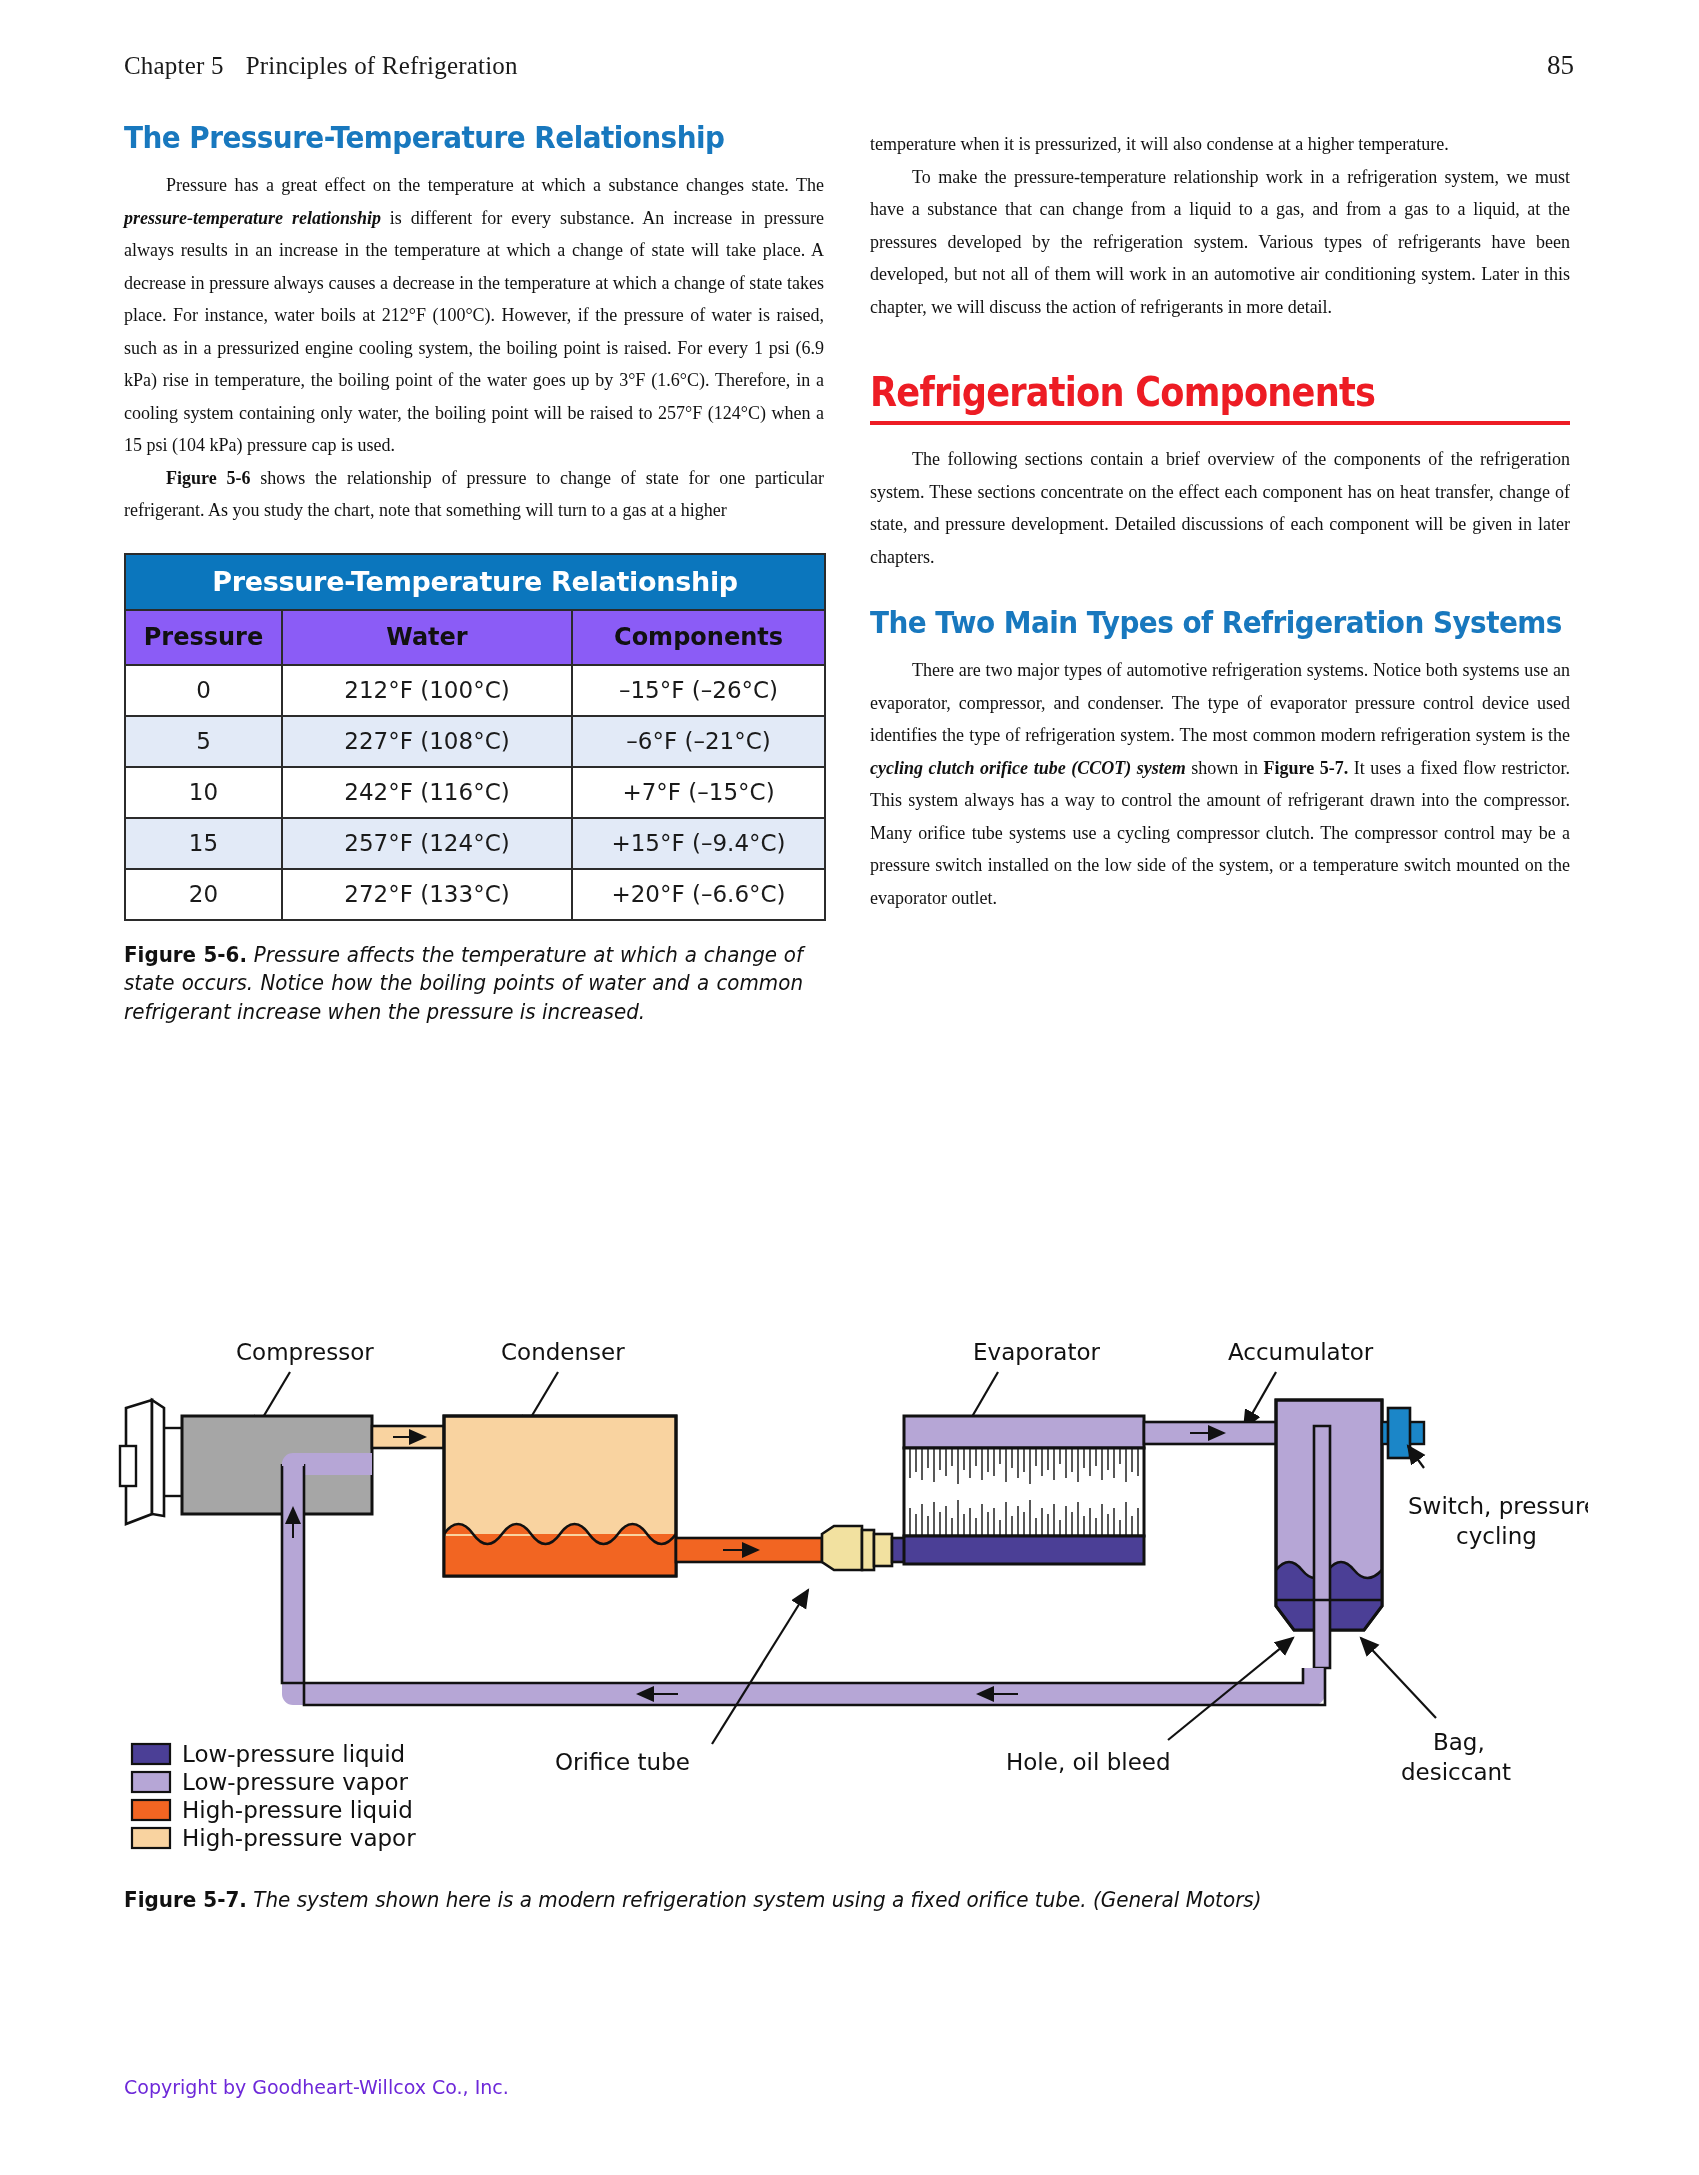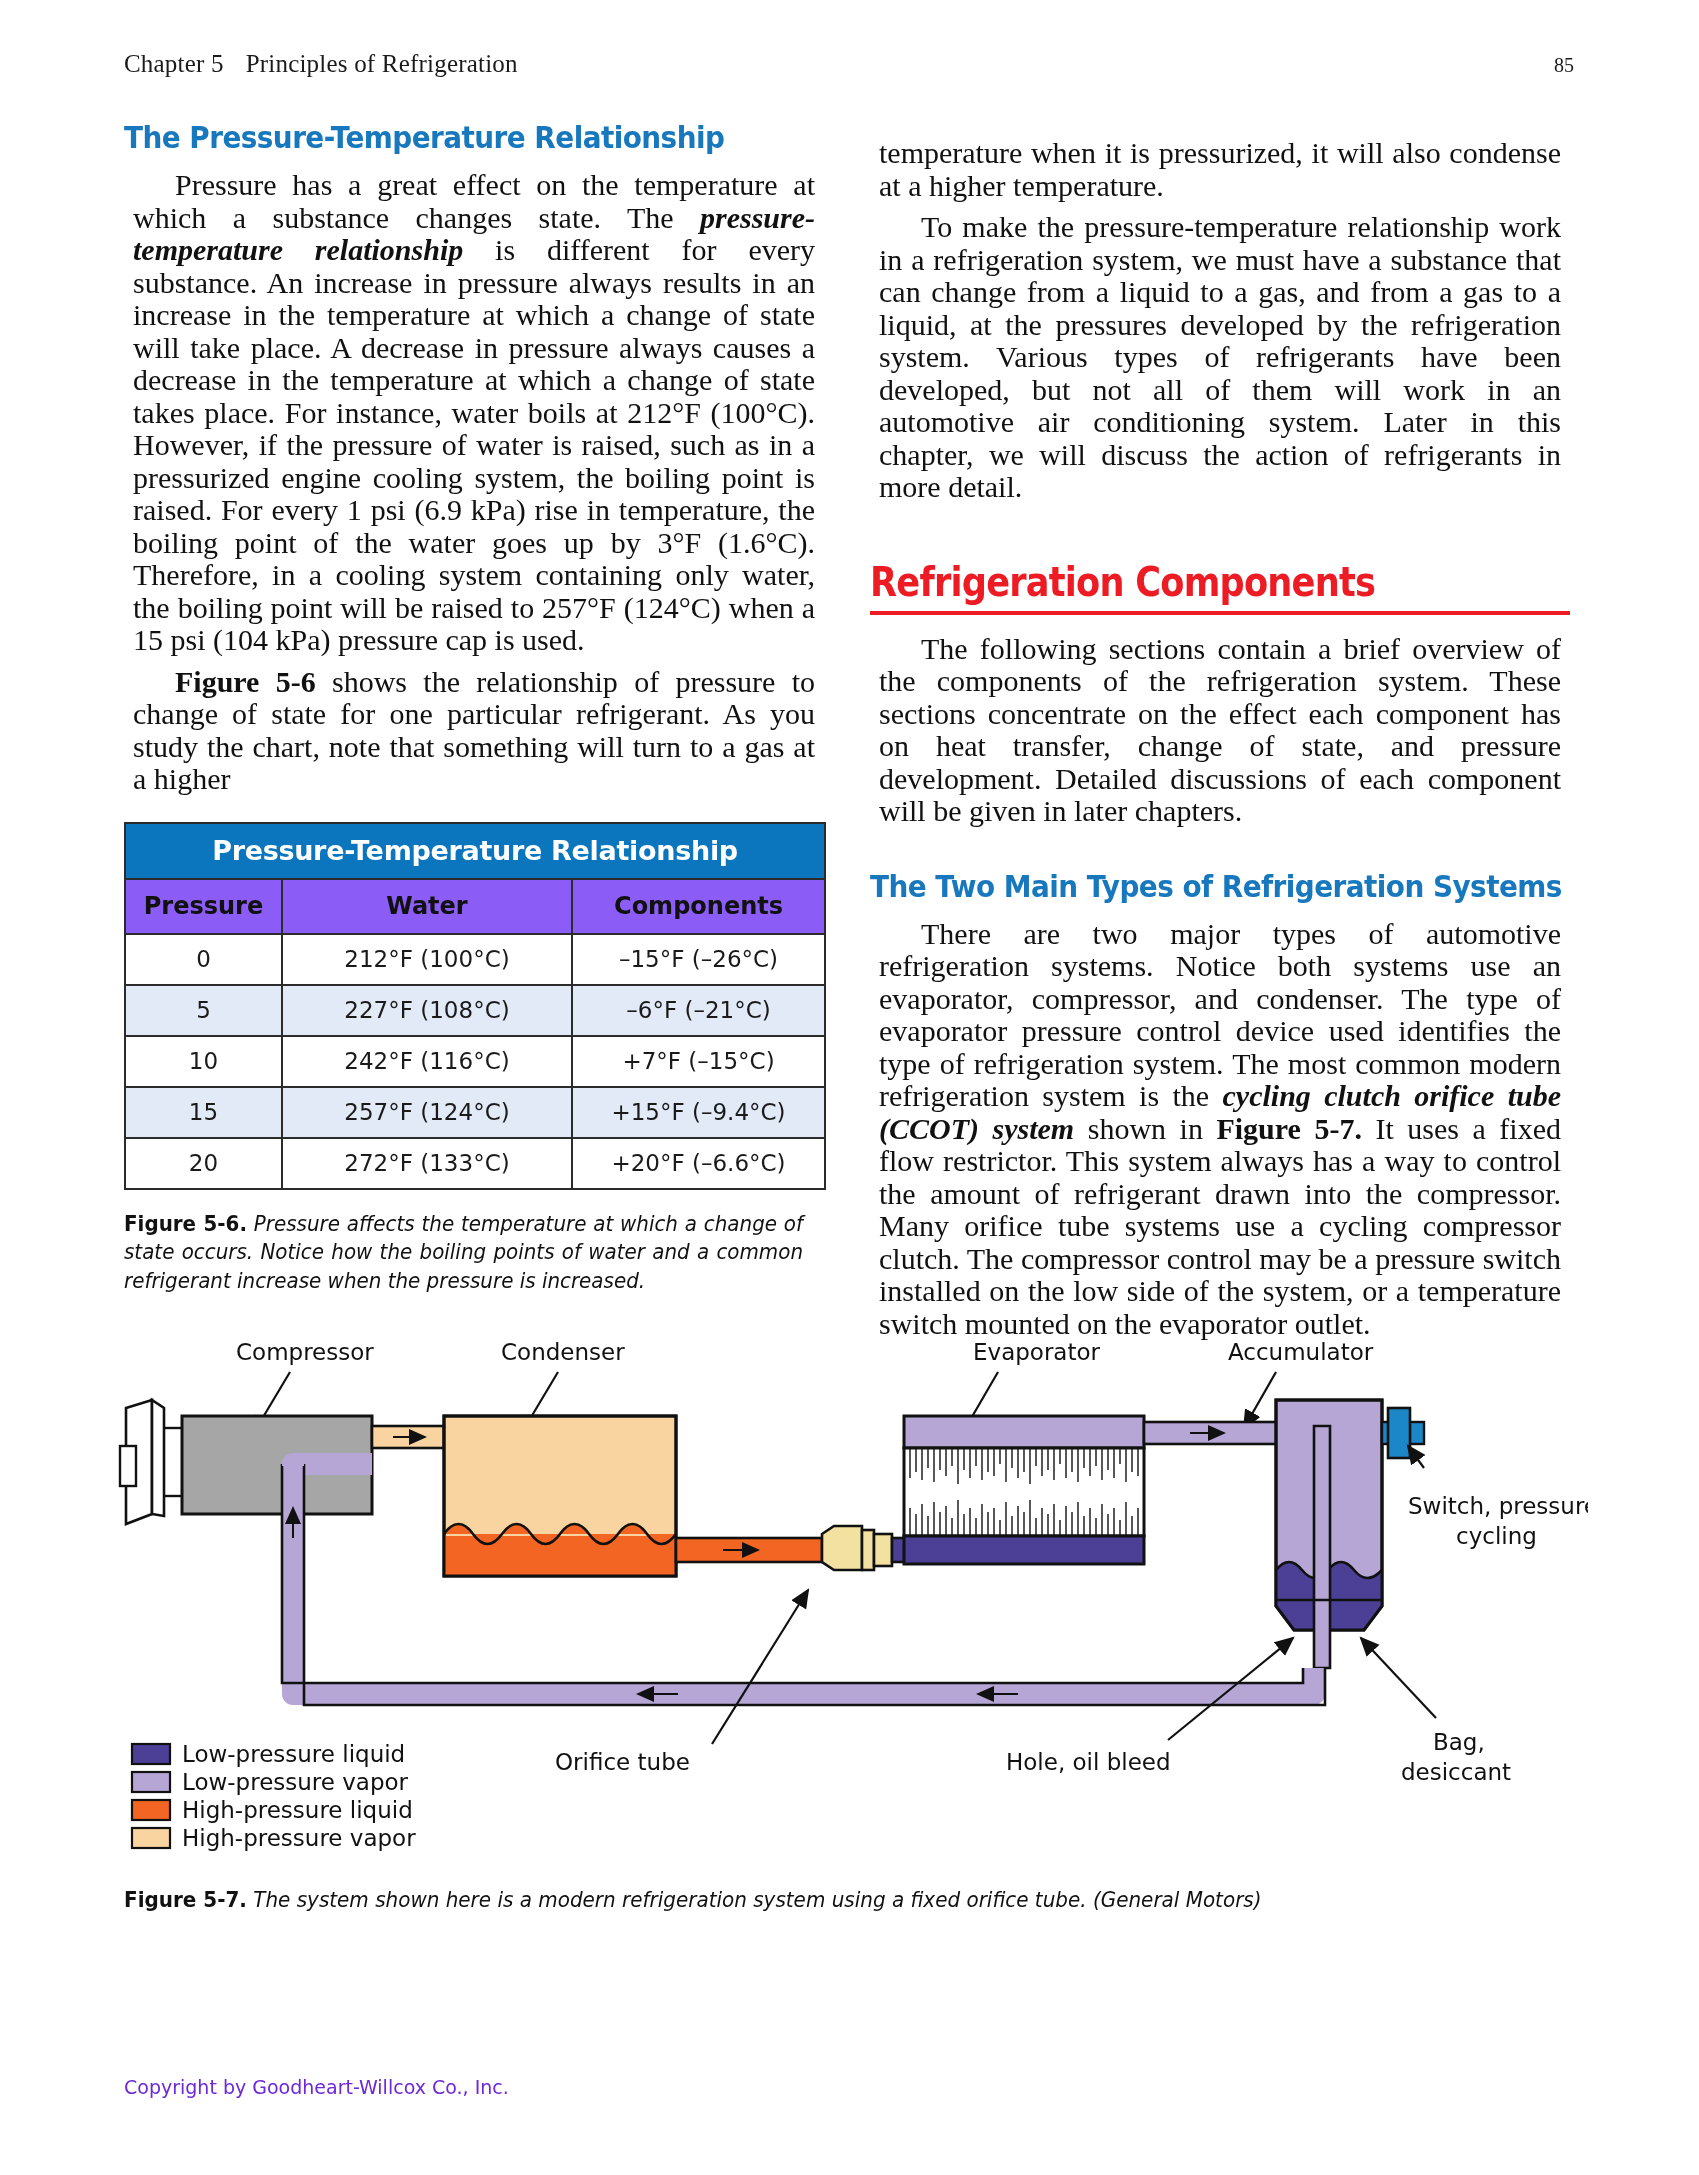--- a/index.html
+++ b/index.html
@@ -14,21 +14,21 @@
   .page { position:absolute; inset:0; }
 
   
   .runhead {
     position:absolute; left:124px; top:50px; width:1450px;
     display:flex; justify-content:space-between; align-items:baseline;
     font-family:"Liberation Serif", serif; font-size:25px; color:#1a1a1a;gap:47px;
   }
   .runhead .ch { letter-spacing:.2px; }
   .runhead .ch .sp { display:inline-block; width:22px; }
-  .runhead .pno { font-size:20px; }
+  .runhead .pno { font-size:27px; }
 
   
   .col-left  { position:absolute; left:124px;  top:120px; width:700px; }
   .col-right { position:absolute; left:870px;  top:128px; width:700px; }
 
   h2.blue {
     font-family:"DejaVu Sans", sans-serif;
     font-weight:bold;
     font-size:30px;
     color:#1878be;
@@ -46,24 +46,24 @@
     margin:0;
     letter-spacing:-0.9px;
     transform:scaleX(0.88);
     transform-origin:left center;
     white-space:nowrap;
   }
   .redrule { height:4px; background:#ed1c24; margin:6px 0 18px 0; width:100%; }
 
   p.body {
     font-family:"Liberation Serif", serif;
-    font-size:30px;
+    font-size:18px;
     line-height:32.5px;
     text-align:justify;
-    margin:9px;
+    margin:0;
     text-indent:42px;
     hyphens:auto;
     -webkit-hyphens:auto;
   }
   p.body.cont { text-indent:0; }
   p.body b { font-weight:bold; }
   p.body i.bi { font-weight:bold; font-style:italic; }
 
   
   .tablewrap { margin-top:26px; width:700px; }

